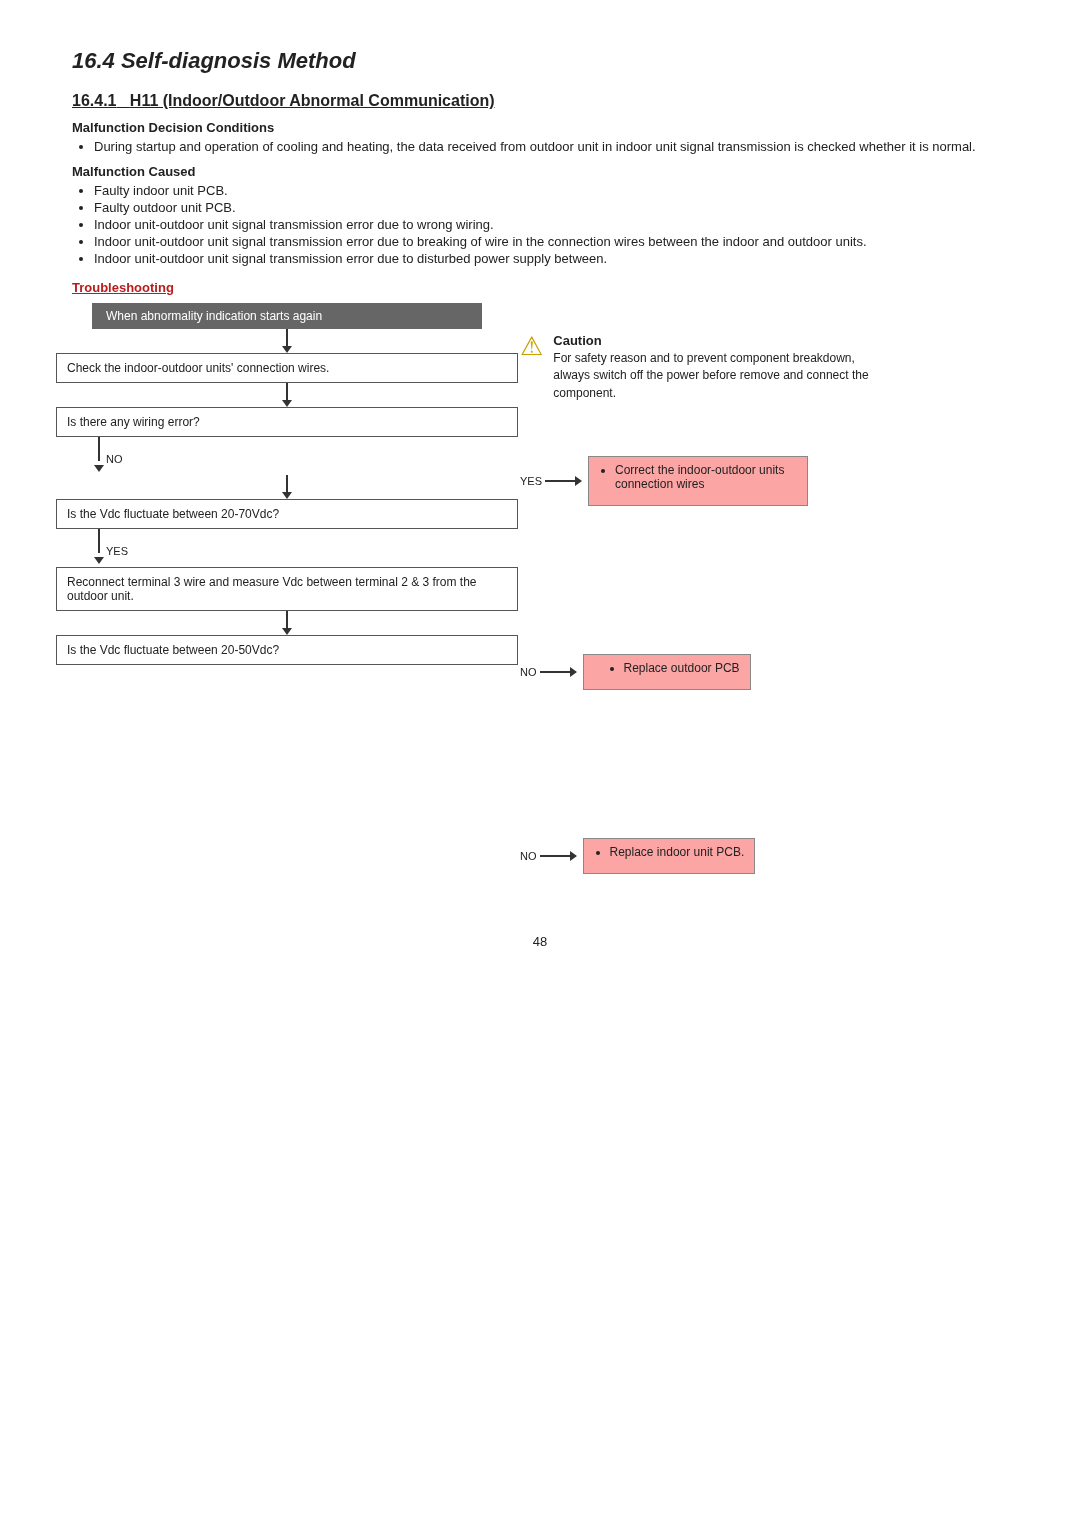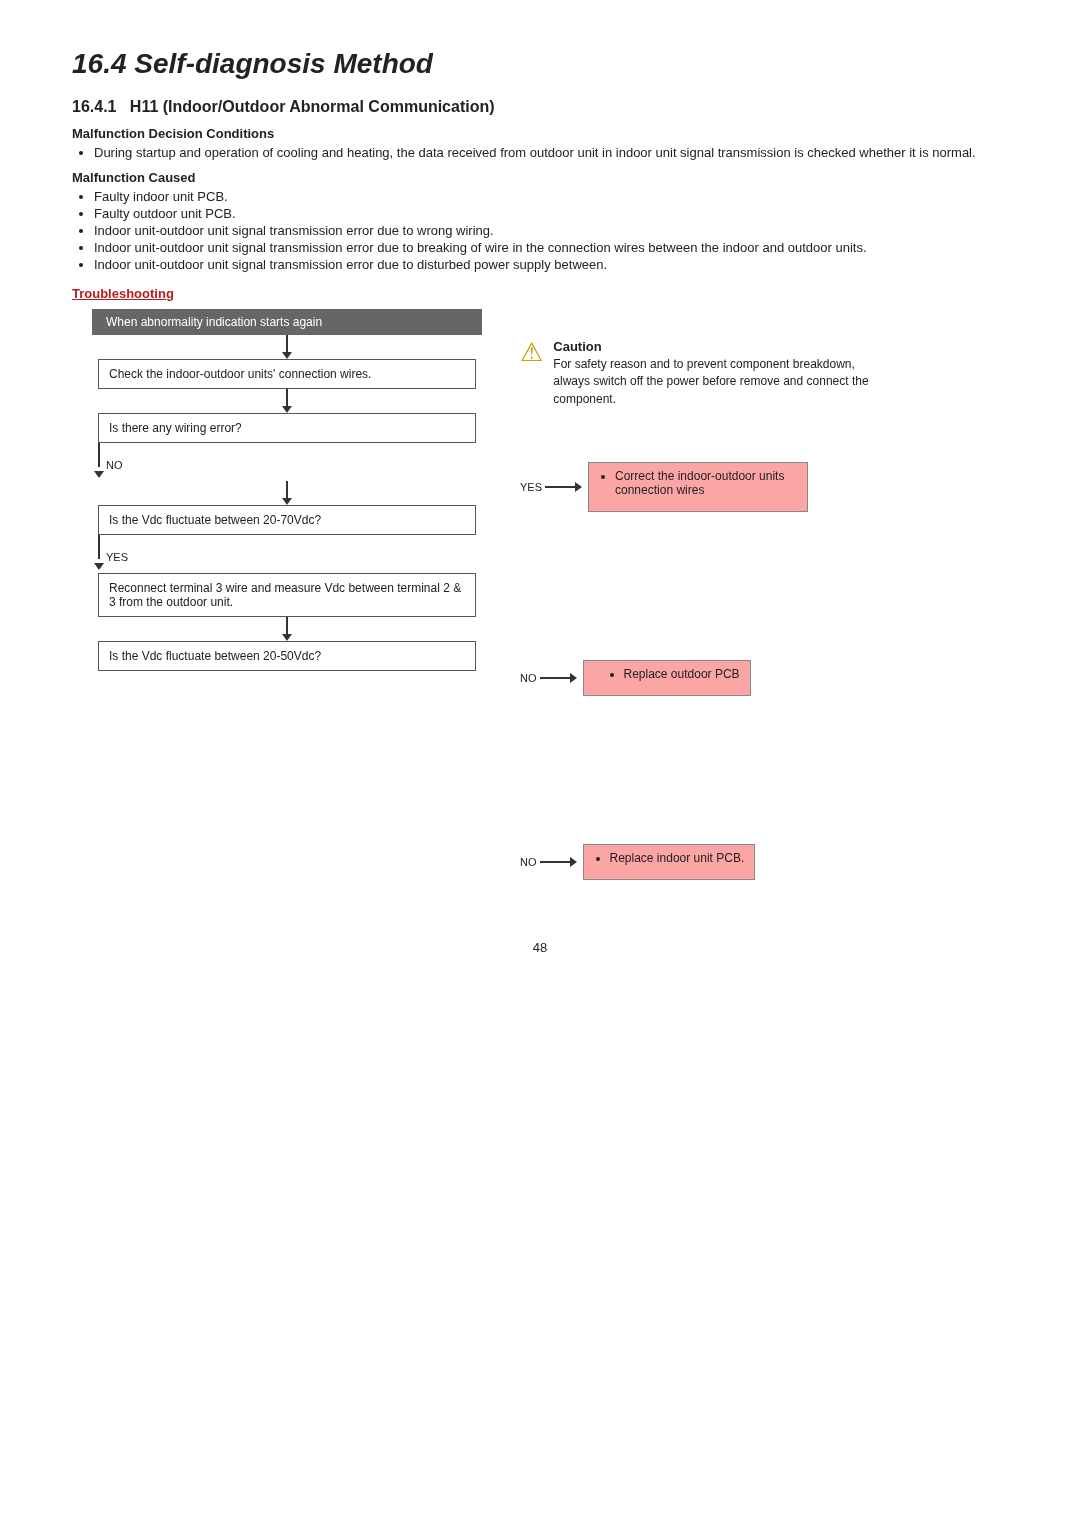--- a/index.html
+++ b/index.html
@@ -6,30 +6,31 @@
     body {
       background: #fff;
       font-family: Arial, sans-serif;
       font-size: 13px;
       color: #222;
       width: 1080px;
       min-height: 1527px;
       padding: 48px 72px 80px 72px;
     }
     h1 {
-      font-size: 28px;
+      font-size: 22px;
       font-style: italic;
       font-weight: bold;
       margin-bottom: 18px;
       border-bottom: none;
     }
     h2 {
       font-size: 16px;
       font-weight: bold;
       margin-bottom: 4px;
+      text-decoration: underline;
     }
     .section-label {
       font-weight: bold;
       margin-bottom: 4px;
       margin-top: 10px;
     }
     ul {
       margin-left: 22px;
       margin-bottom: 8px;
     }
@@ -66,21 +67,21 @@
       font-size: 12px;
       padding: 6px 14px;
       width: 390px;
       text-align: left;
     }
     .box-normal {
       border: 1px solid #555;
       background: #fff;
       font-size: 12px;
       padding: 7px 10px;
-      width: 378px;
+      width: 462px;
       text-align: left;
     }
     .box-result {
       border: 1px solid #888;
       background: #fca5a5;
       font-size: 12px;
       padding: 6px 10px;
       min-width: 160px;
       max-width: 220px;
     }

